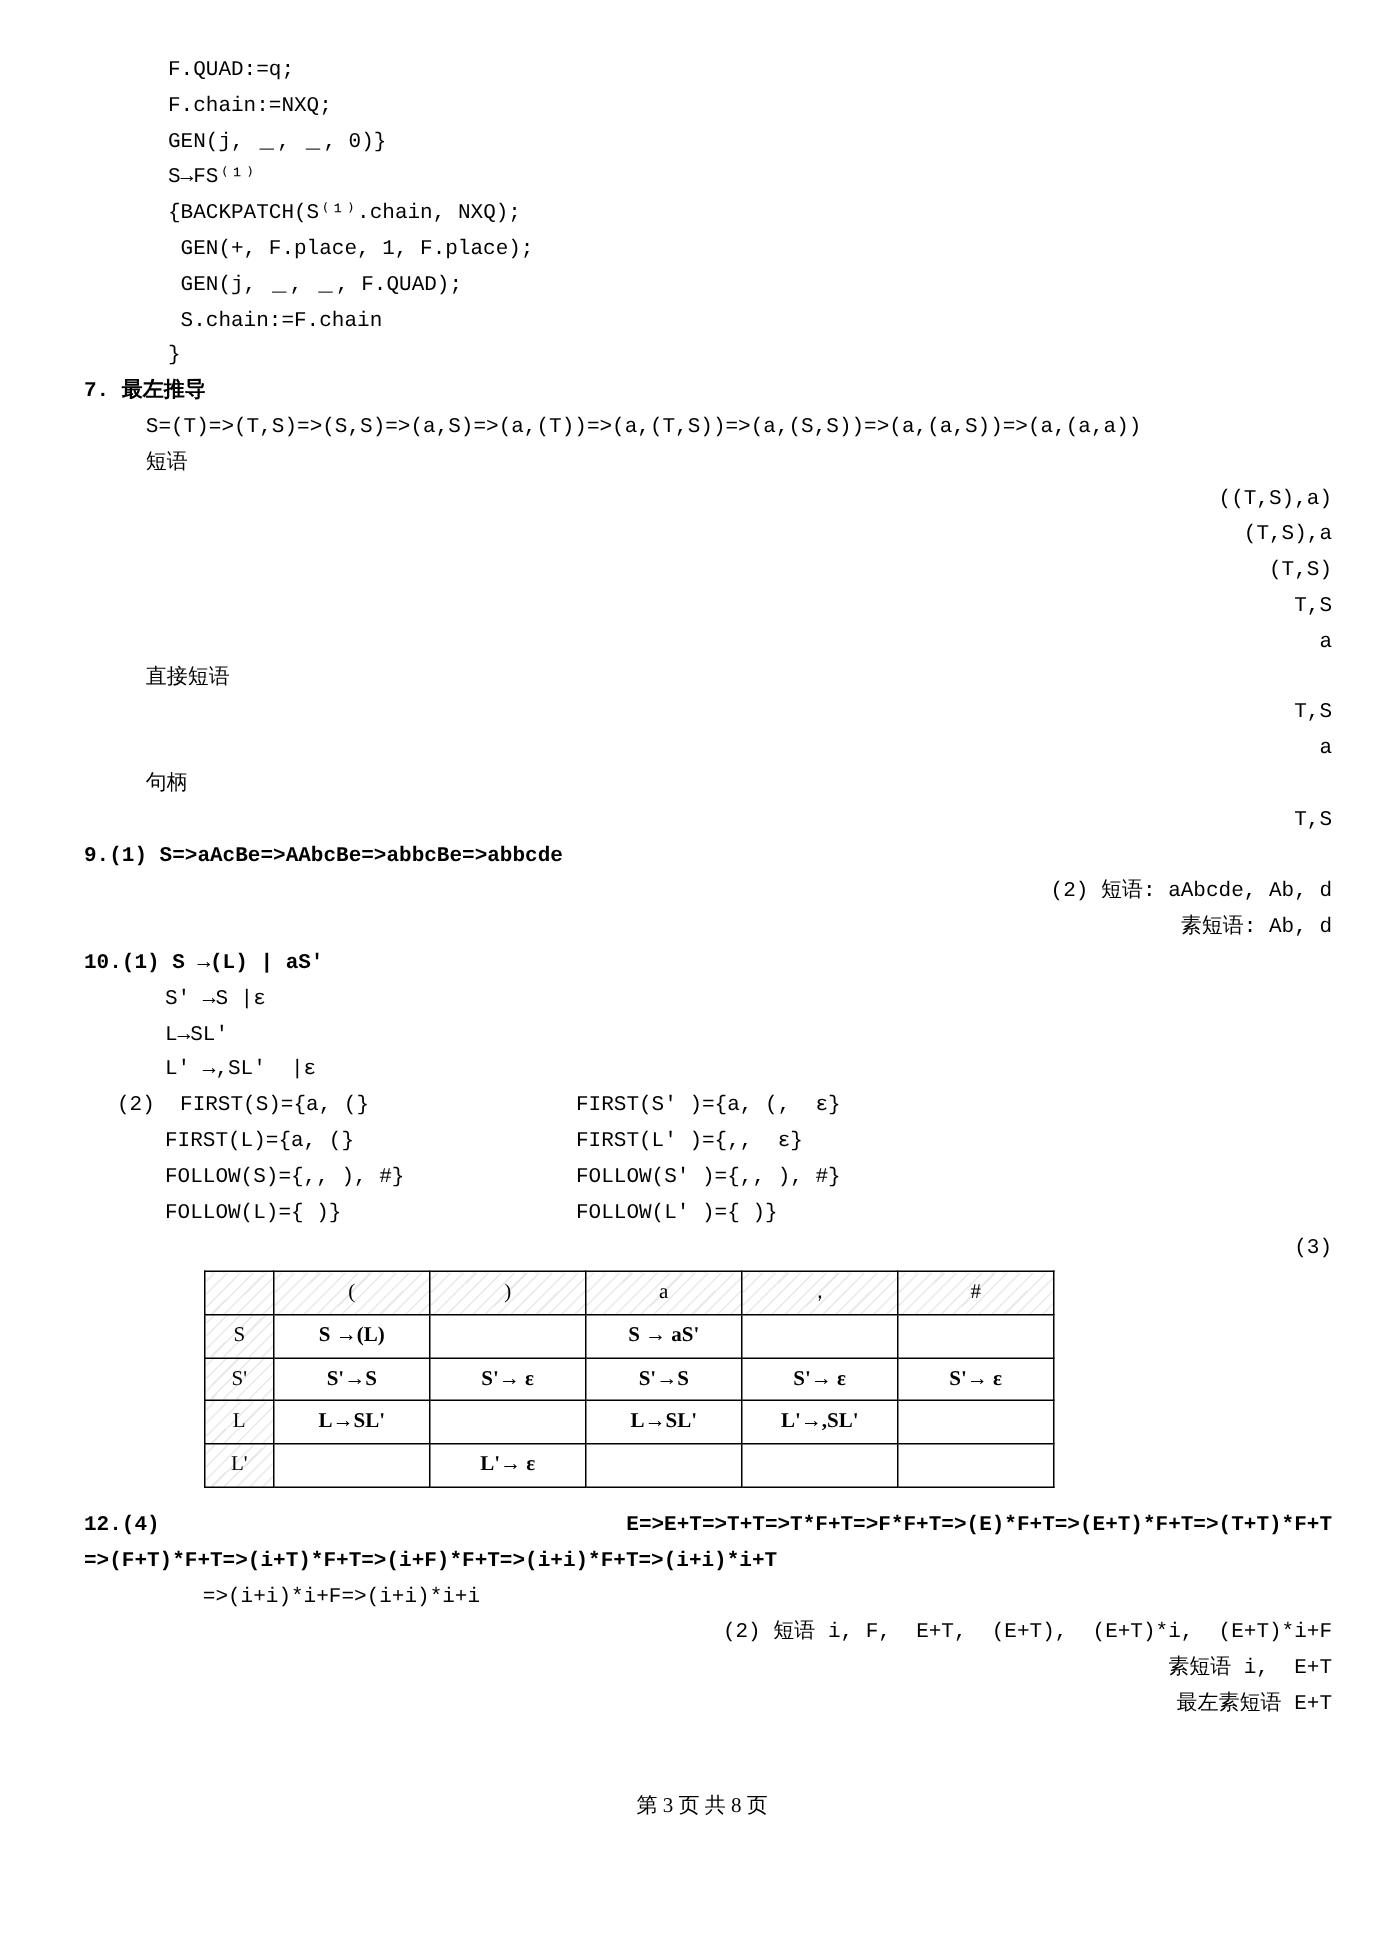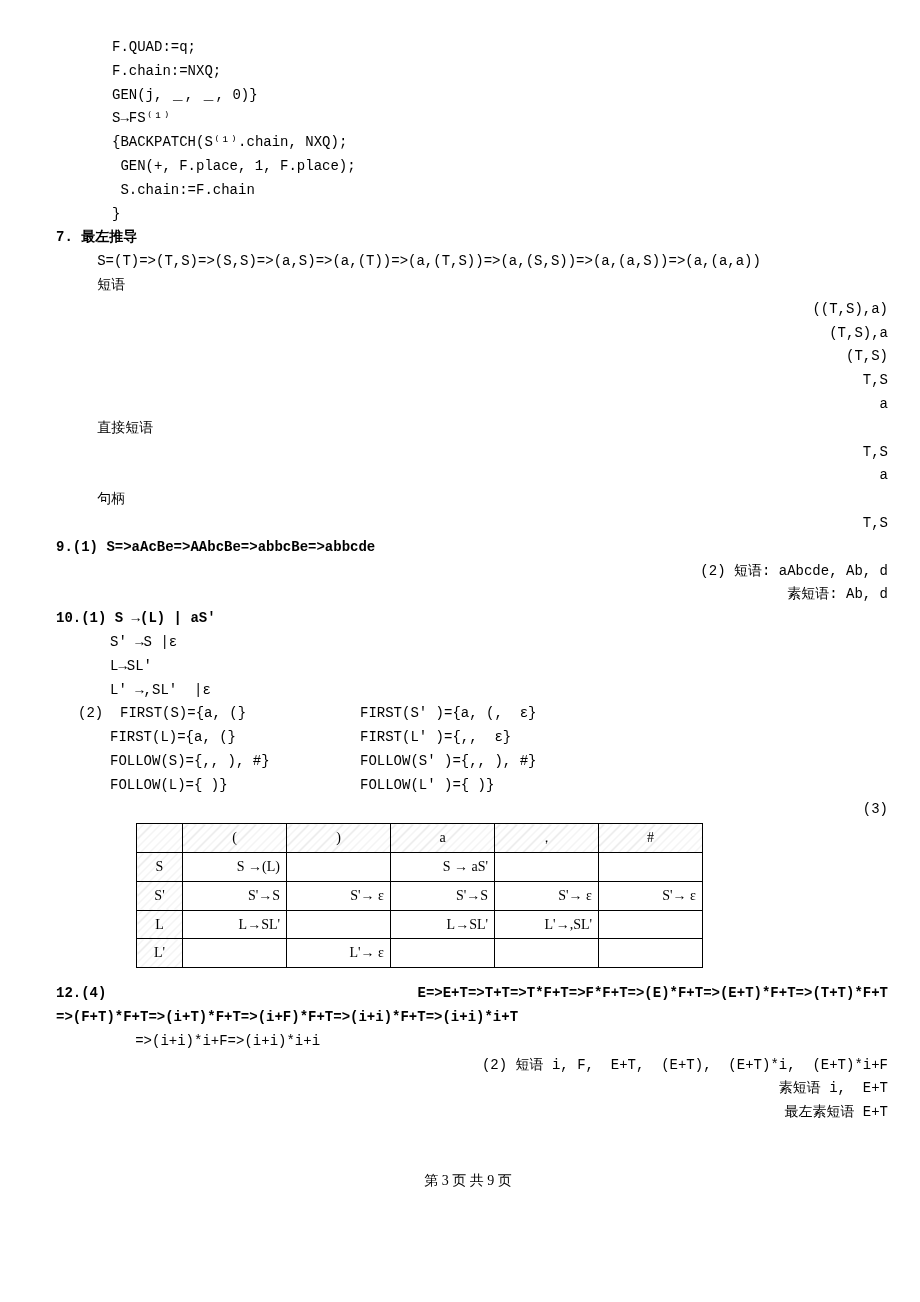--- a/index.html
+++ b/index.html
@@ -13,38 +13,39 @@
     box-sizing: border-box;
   }
   .mono { font-family: "Courier New", "SimSun", monospace; }
   .indent2 { padding-left: 64px; }
   .num0  { padding-left: 8px; font-weight: bold; }
   .num1  { padding-left: 24px; }
   .num2  { padding-left: 46px; text-align: right; }
   .num3  { padding-left: 62px; }
   .line { white-space: pre; }
   .sectblock { margin: 0; }
-  .twocol { display: flex; }
+  .twocol { display: flex; gap: 24px; }
   .twocol .left  { width: 250px; }
   .twocol .right { }
   table.parse {
     border-collapse: collapse;
     margin-left: 88px;
     margin-top: 2px;
     table-layout: fixed;
   }
   table.parse th, table.parse td {
     border: 1px solid #000;
     font-family: "SimSun", serif;
     font-size: 14px;
     padding: 2px 6px;
-    text-align: right;
+    text-align: center;
     height: 22px;
     box-sizing: border-box;
     vertical-align: middle;
+    font-weight: bold;
   }
   table.parse th {
     background-image: repeating-linear-gradient(-45deg,#fff,#fff 5px,#e8e8e8 5px,#e8e8e8 6px);
     font-weight: normal;
     text-align: center;
   }
   table.parse th:first-child {
     background-image: repeating-linear-gradient(-45deg,#fff,#fff 5px,#e8e8e8 5px,#e8e8e8 6px);
   }
   table.parse th, table.parse td { width: 104px; }
@@ -60,20 +61,21 @@
 </head>
 <body>
 
 <div class="sectblock">
   <div class="line indent2 mono">F.QUAD:=q;</div>
   <div class="line indent2 mono">F.chain:=NXQ;</div>
   <div class="line indent2 mono">GEN(j, ＿, ＿, 0)}</div>
   <div class="line indent2 mono">S→FS⁽¹⁾</div>
   <div class="line indent2 mono">{BACKPATCH(S⁽¹⁾.chain, NXQ);</div>
   <div class="line indent2 mono"> GEN(+, F.place, 1, F.place);</div>
+  <div class="line indent2 mono"> GEN(j, ＿, ＿, F.QUAD);</div>
   <div class="line indent2 mono"> S.chain:=F.chain</div>
   <div class="line indent2 mono">}</div>
 </div>
 
 <div class="line num0 mono">7. 最左推导</div>
 <div class="line num1 mono">   S=(T)=&gt;(T,S)=&gt;(S,S)=&gt;(a,S)=&gt;(a,(T))=&gt;(a,(T,S))=&gt;(a,(S,S))=&gt;(a,(a,S))=&gt;(a,(a,a))</div>
 <div class="line num1 mono">   短语</div>
 <div class="line num2 mono">((T,S),a)</div>
 <div class="line num2 mono">(T,S),a</div>
 <div class="line num2 mono">(T,S)</div>
@@ -160,13 +162,13 @@
 <div class="num0 mono" style="display:flex; justify-content:space-between;">
   <span>12.(4)</span>
   <span>E=&gt;E+T=&gt;T+T=&gt;T*F+T=&gt;F*F+T=&gt;(E)*F+T=&gt;(E+T)*F+T=&gt;(T+T)*F+T</span>
 </div>
 <div class="line num0 mono">=&gt;(F+T)*F+T=&gt;(i+T)*F+T=&gt;(i+F)*F+T=&gt;(i+i)*F+T=&gt;(i+i)*i+T</div>
 <div class="line num3 mono">   =&gt;(i+i)*i+F=&gt;(i+i)*i+i</div>
 <div class="line num2 mono">(2) 短语 i, F,  E+T,  (E+T),  (E+T)*i,  (E+T)*i+F</div>
 <div class="line num2 mono">    素短语 i,  E+T</div>
 <div class="line num2 mono">     最左素短语 E+T</div>
 
-<div class="footer">第 3 页 共 9 页</div>
+<div class="footer">第 3 页 共 8 页</div>
 
 </body></html>

